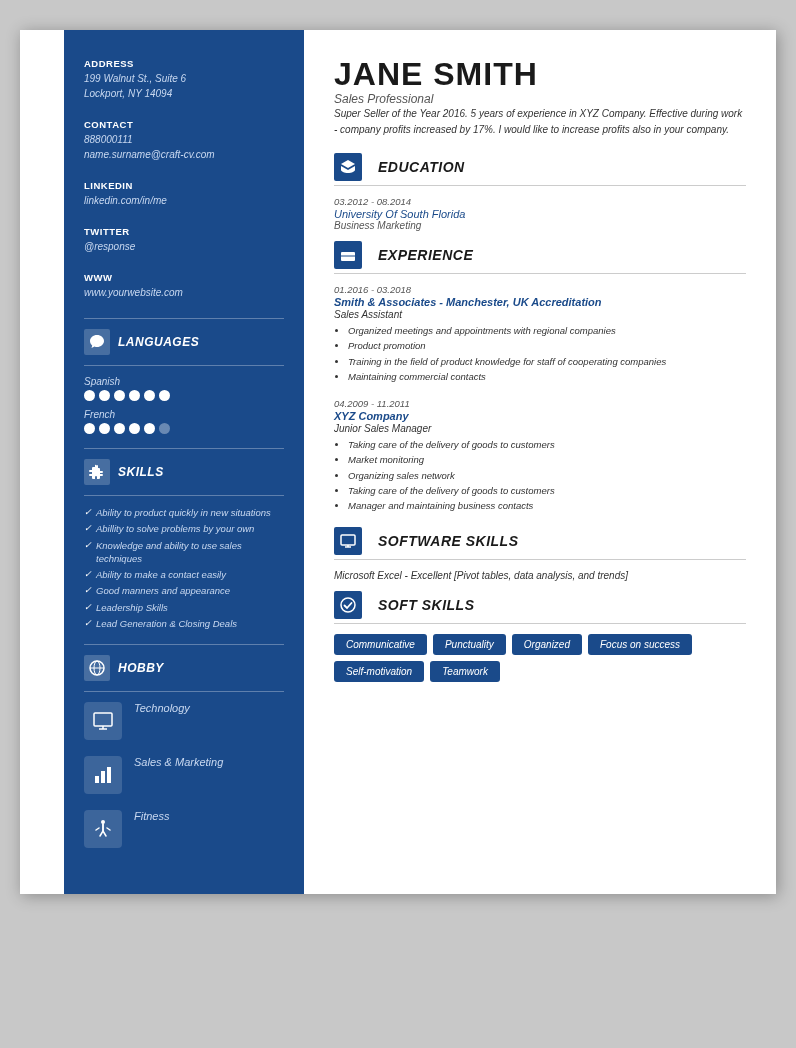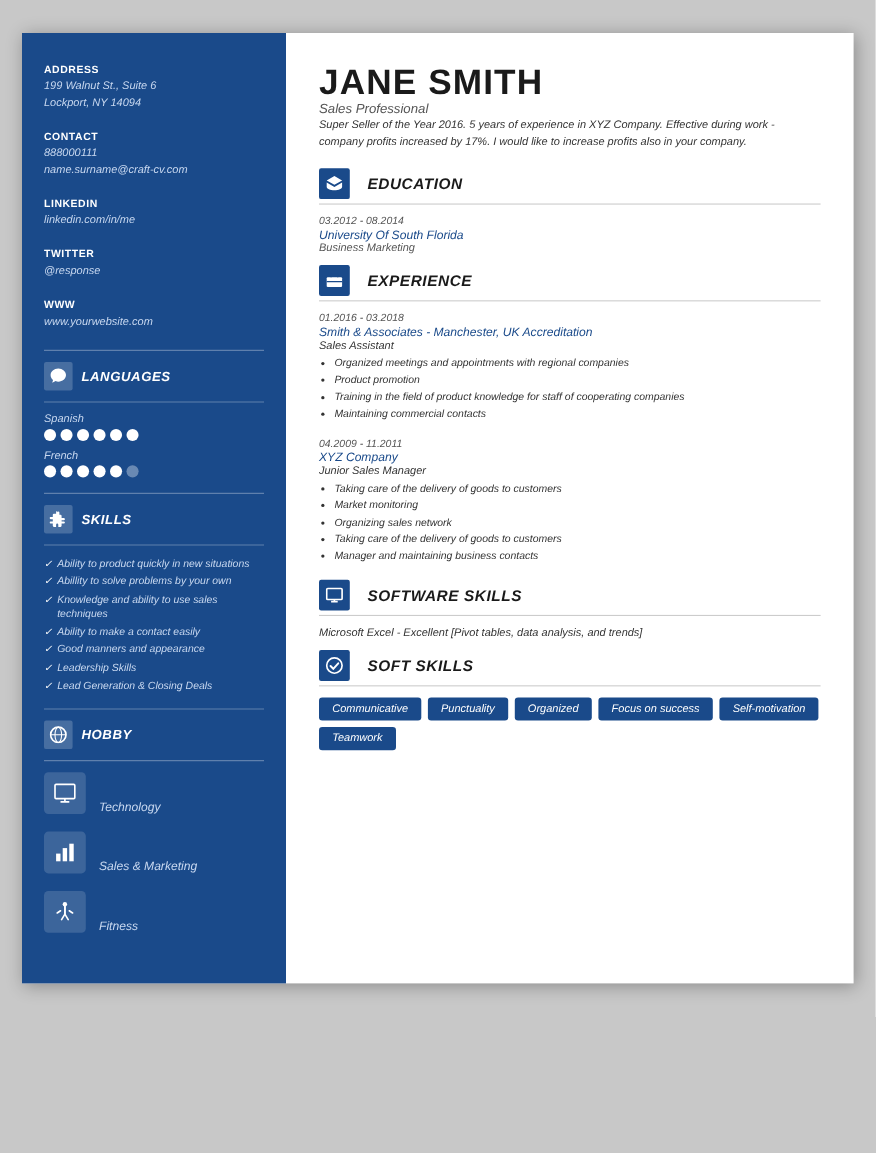--- a/index.html
+++ b/index.html
@@ -10,20 +10,21 @@
       align-items: flex-start;
       min-height: 100vh;
       padding: 30px 20px;
       font-family: Arial, sans-serif;
     }
     .page {
       width: 787px;
       background: #fff;
       display: flex;
       box-shadow: 2px 2px 15px rgba(0,0,0,0.3);
+      padding-left: 44px;
     }
     
     .sidebar {
       width: 240px;
       min-width: 240px;
       background: #1a4a8a;
       color: #fff;
       padding: 28px 20px 30px 20px;
     }
     .sidebar-section { margin-bottom: 18px; }
@@ -94,21 +95,21 @@
     .skill-item::before {
       content: "✓";
       position: absolute;
       left: 0;
       color: #fff;
       font-size: 9px;
     }
     
     .hobby-item {
       display: flex;
-      align-items: flex-end;
+      align-items: flex-start;
       gap: 12px;
       margin-bottom: 16px;
     }
     .hobby-icon-box {
       width: 38px;
       height: 38px;
       background: rgba(255,255,255,0.15);
       border-radius: 4px;
       display: flex;
       align-items: center;
@@ -174,21 +175,21 @@
     .section-rule {
       border: none;
       border-top: 1.5px solid #ccc;
       margin: 4px 0 10px 0;
     }
     .edu-date { font-size: 9.5px; color: #555; font-style: italic; margin-bottom: 1px; }
     .edu-school { font-size: 11px; font-weight: normal; color: #1a4a8a; font-style: italic; }
     .edu-field { font-size: 10px; color: #555; font-style: italic; margin-bottom: 10px; }
     .exp-block { margin-bottom: 14px; }
     .exp-date { font-size: 9.5px; color: #555; font-style: italic; margin-bottom: 1px; }
-    .exp-company { font-size: 11px; font-weight: normal; color: #1a4a8a; font-style: italic; margin-bottom: 1px; }
+    .exp-company { font-size: 11px; font-weight: bold; color: #1a4a8a; font-style: italic; margin-bottom: 1px; }
     .exp-role { font-size: 10px; color: #333; font-style: italic; margin-bottom: 4px; }
     .exp-list { padding-left: 14px; }
     .exp-list li {
       font-size: 9.5px;
       color: #333;
       font-style: italic;
       line-height: 1.5;
       list-style-type: disc;
       margin-bottom: 1px;
     }

